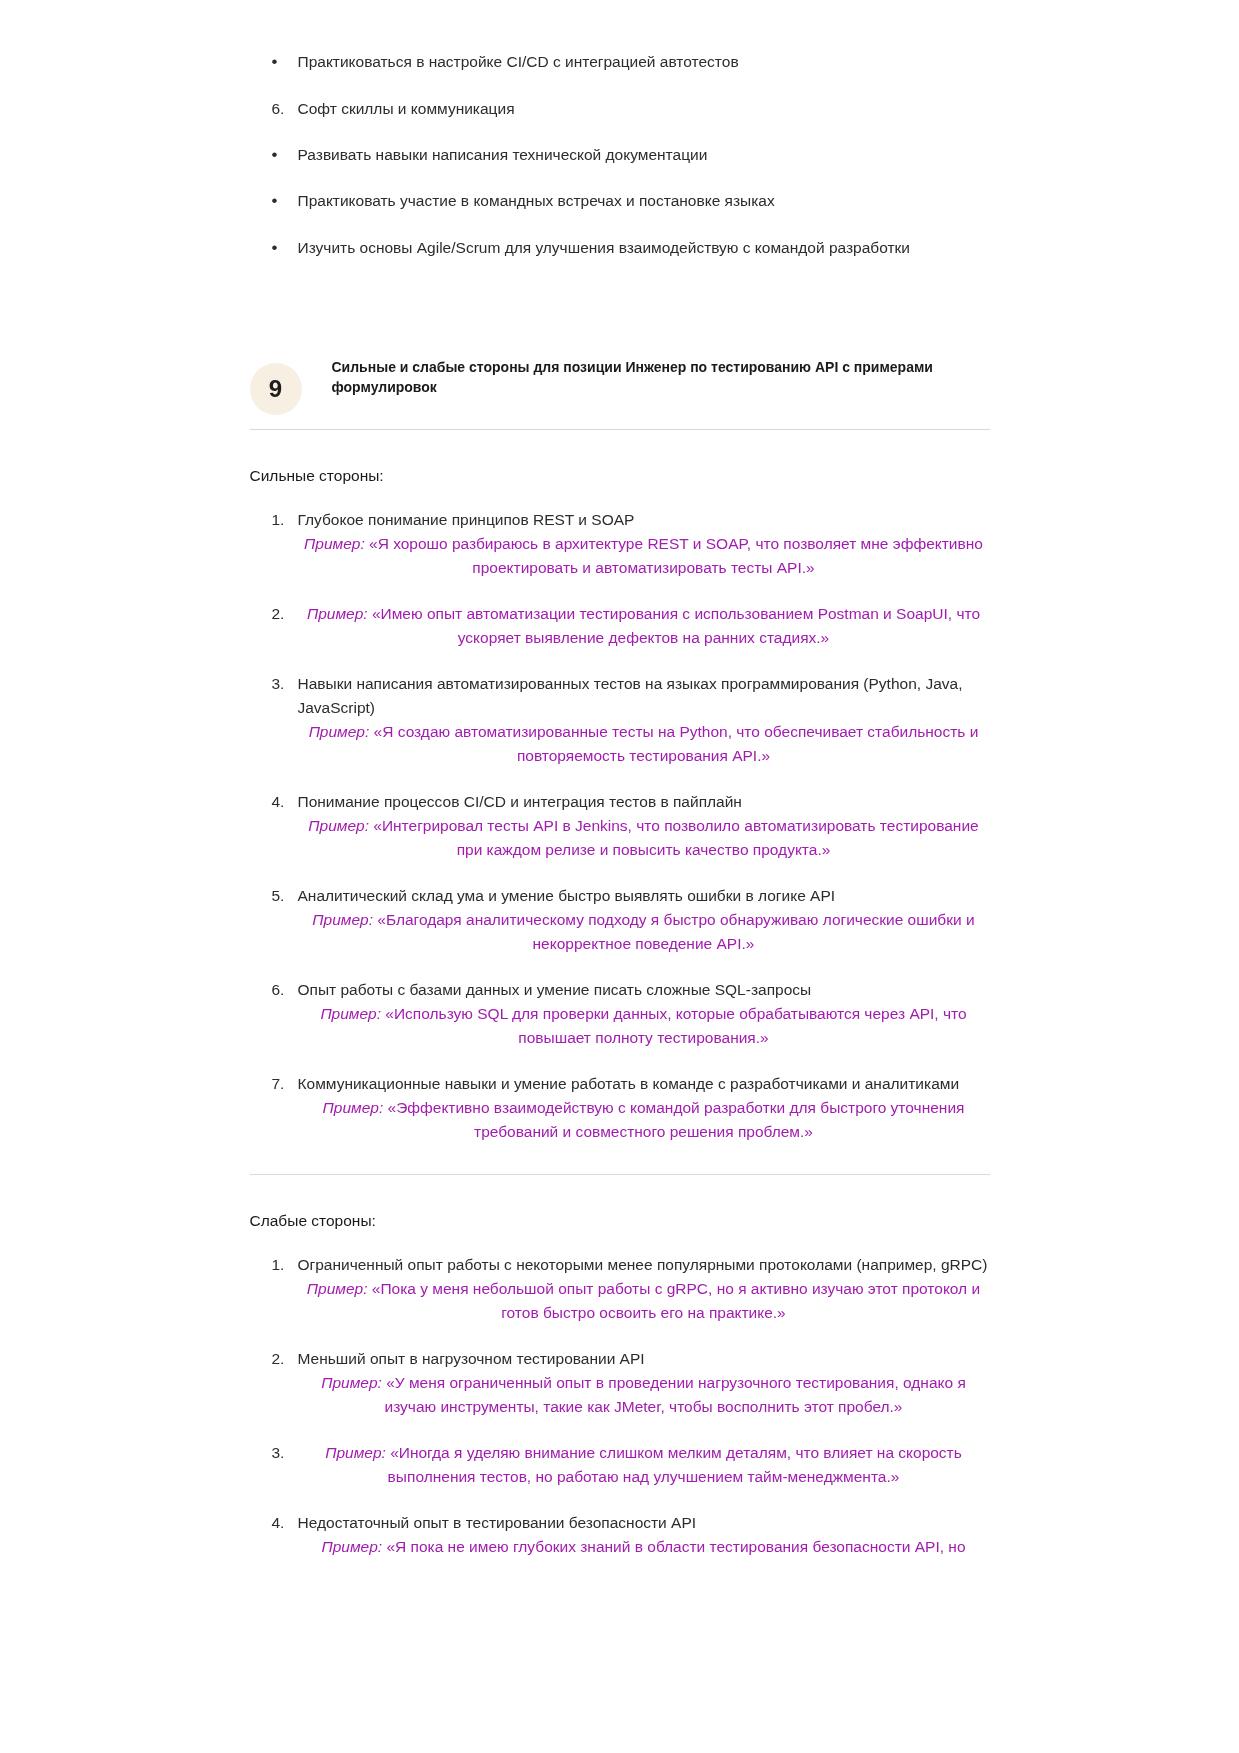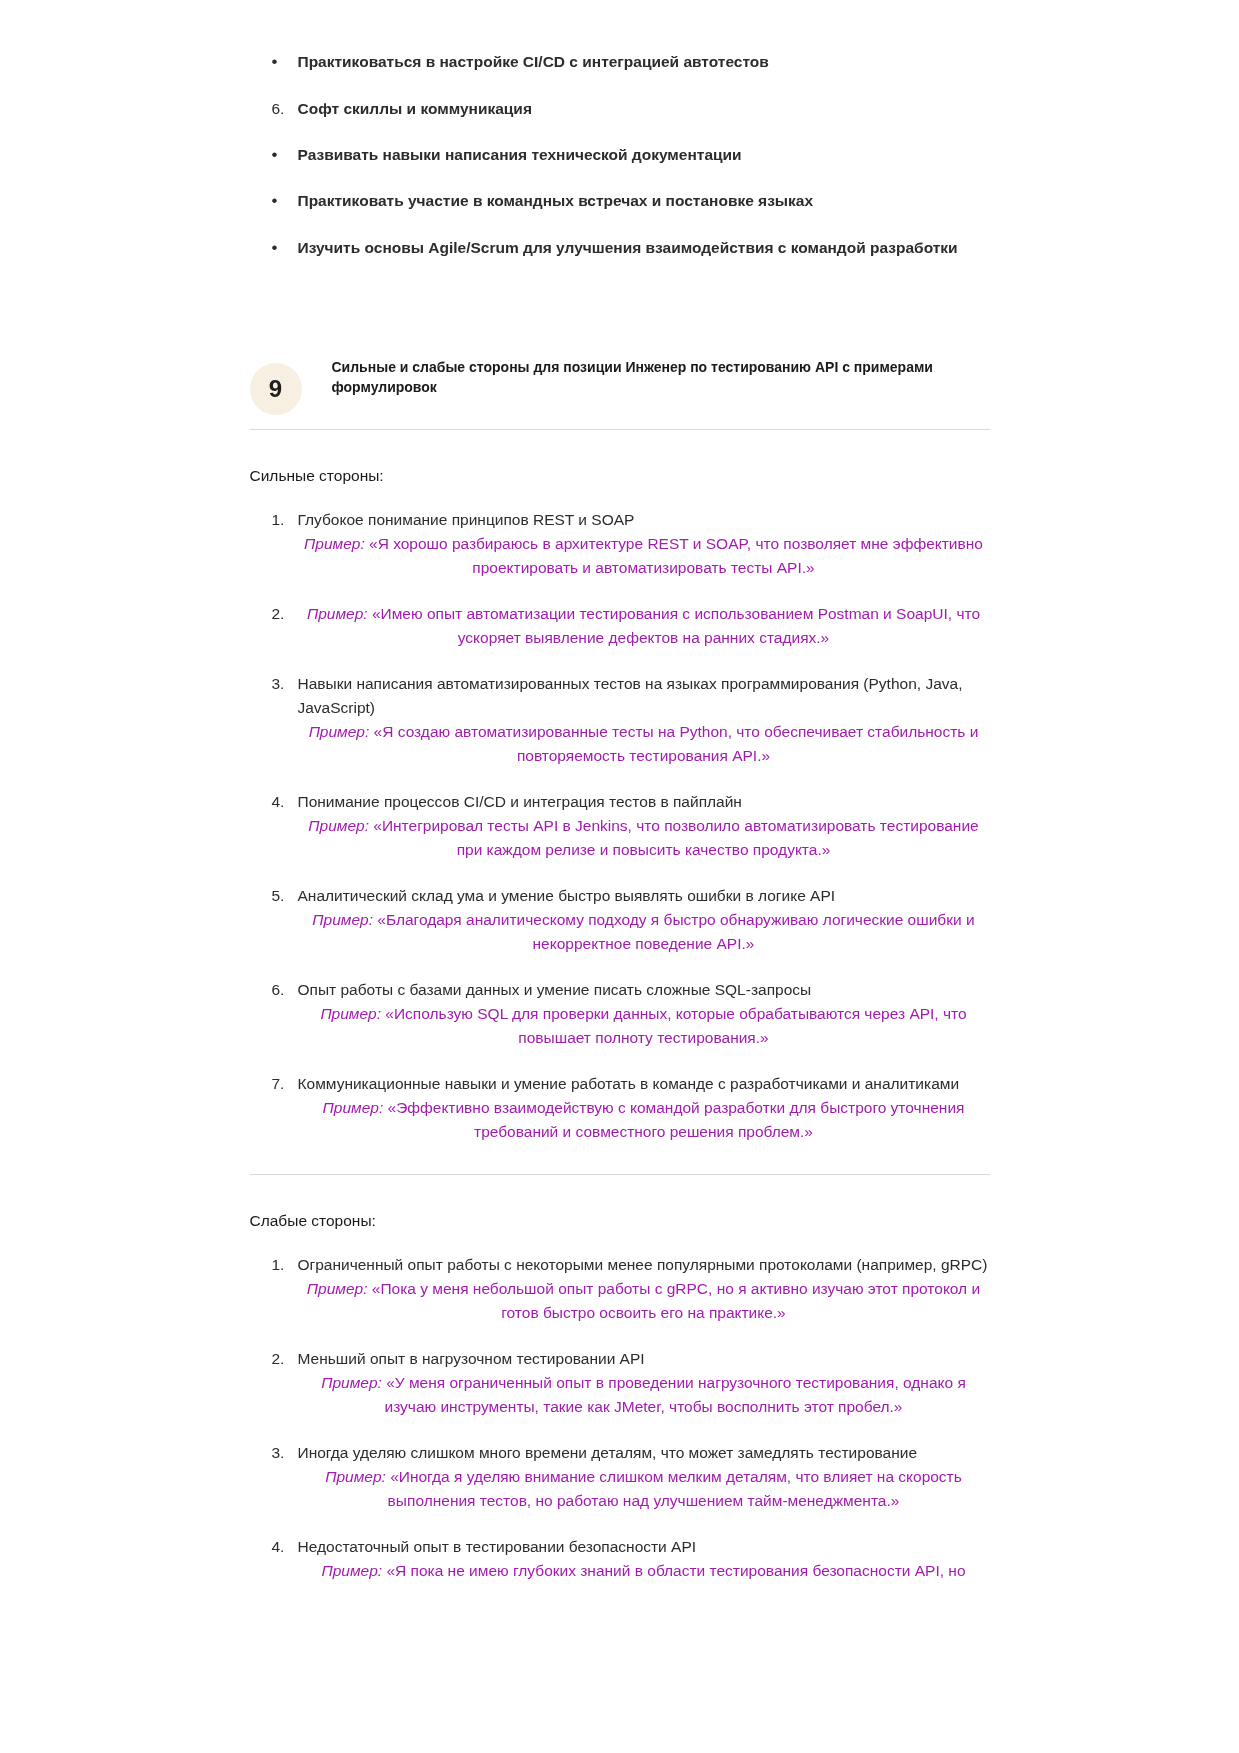--- a/index.html
+++ b/index.html
@@ -45,21 +45,20 @@
     font-size: 15.5px;
     line-height: 1.55;
   }
   .li-marker.bullet {
     font-size: 17px;
     line-height: 1.45;
   }
   .li-text {
     flex: 1 1 auto;
     color: #2c2c2c;
-    font-weight: bold;
   }
 
   
   .section-head {
     display: flex;
     align-items: flex-start;
     margin-top: 96px;
     padding-bottom: 14px;
     border-bottom: 1px solid #d9d9d9;
   }
@@ -142,21 +141,21 @@
       <div class="li-row">
         <span class="li-marker bullet">•</span>
         <span class="li-text">Развивать навыки написания технической документации</span>
       </div>
       <div class="li-row">
         <span class="li-marker bullet">•</span>
         <span class="li-text">Практиковать участие в командных встречах и постановке языках</span>
       </div>
       <div class="li-row">
         <span class="li-marker bullet">•</span>
-        <span class="li-text">Изучить основы Agile/Scrum для улучшения взаимодействия с командой разработки</span>
+        <span class="li-text">Изучить основы Agile/Scrum для улучшения взаимодействую с командой разработки</span>
       </div>
     </div>
 
     <div class="section-head">
       <div class="sec-num">9</div>
       <div class="sec-title">Сильные и слабые стороны для позиции Инженер по тестированию API с примерами формулировок</div>
     </div>
 
     <div class="sub-head">Сильные стороны:</div>
 
@@ -234,21 +233,20 @@
         <span class="item-num">2.</span>
         <div class="item-body">
           <div class="item-title">Меньший опыт в нагрузочном тестировании API</div>
           <div class="item-example"><span class="ex-label">Пример:</span> <span>«У меня ограниченный опыт в проведении нагрузочного тестирования, однако я изучаю инструменты, такие как JMeter, чтобы восполнить этот пробел.»</span></div>
         </div>
       </div>
 
       <div class="item">
         <span class="item-num">3.</span>
         <div class="item-body">
-          <div class="item-title">Иногда уделяю слишком много времени деталям, что может замедлять тестирование</div>
           <div class="item-example"><span class="ex-label">Пример:</span> <span>«Иногда я уделяю внимание слишком мелким деталям, что влияет на скорость выполнения тестов, но работаю над улучшением тайм-менеджмента.»</span></div>
         </div>
       </div>
 
       <div class="item">
         <span class="item-num">4.</span>
         <div class="item-body">
           <div class="item-title">Недостаточный опыт в тестировании безопасности API</div>
           <div class="item-example"><span class="ex-label">Пример:</span> <span>«Я пока не имею глубоких знаний в области тестирования безопасности API, но</span></div>
         </div>

